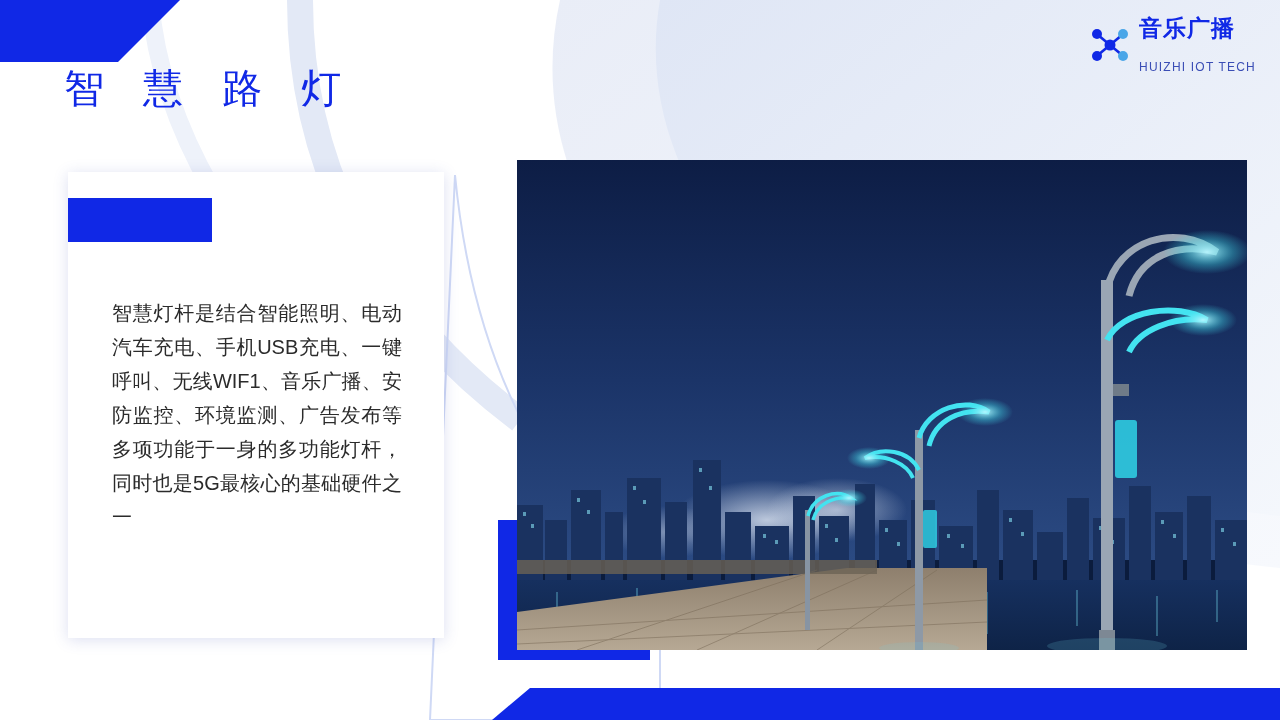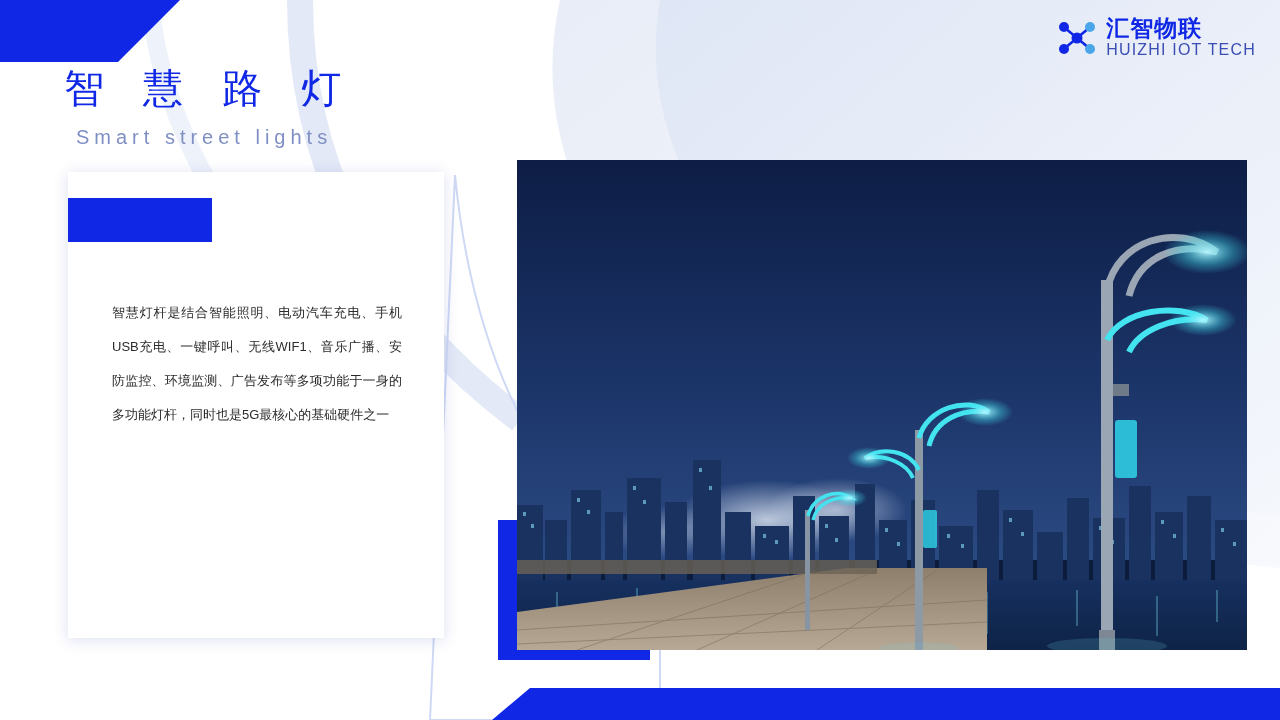--- a/index.html
+++ b/index.html
@@ -103,25 +103,25 @@
     justify-content: center;
   }
   .logo-cn {
     font-size: 23px;
     font-weight: bold;
     color: #1028e6;
     letter-spacing: 1px;
     line-height: 1.05;
   }
   .logo-en {
-    font-size: 16px;
+    font-size: 12px;
     color: #3a4db5;
     letter-spacing: 1.2px;
     line-height: 1.2;
-    margin-top: 0;
+    margin-top: 20px;
   }
 
   
   .card {
     position: absolute;
     left: 68px;
     top: 172px;
     width: 376px;
     height: 466px;
     background: #ffffff;
@@ -133,21 +133,21 @@
     top: 198px;
     width: 144px;
     height: 44px;
     background: #1028e6;
   }
   .card-body {
     position: absolute;
     left: 112px;
     top: 296px;
     width: 290px;
-    font-size: 13px;
+    font-size: 20px;
     line-height: 34px;
     color: #2b2b2b;
     text-align: justify;
   }
 
   
   .photo {
     position: absolute;
     left: 517px;
     top: 160px;
@@ -181,40 +181,39 @@
     <path d="M300,0 C300,150 360,300 520,420" fill="none" stroke="#e3e9f6" stroke-width="26"></path>
     <path d="M150,0 C160,120 230,260 380,380" fill="none" stroke="#eef2fa" stroke-width="18"></path>
     <path d="M455,175 C470,330 520,470 660,600 L660,720 L430,720 Z" fill="none" stroke="#cfd9f5" stroke-width="2"></path>
   </svg>
 
   <div class="corner-band"></div>
   <div class="bottom-band"></div>
   <div class="left-square"></div>
 
   <div class="title-zh">智 慧 路 灯</div>
-  <div class="title-en">Smart street lights</div>
 
   <div class="logo">
     <div class="logo-mark">
       <svg width="42" height="42" viewBox="0 0 42 42">
         <g stroke="#1028e6" stroke-width="2.6" fill="none">
           <line x1="9" y1="11" x2="21" y2="21"></line>
           <line x1="9" y1="31" x2="21" y2="21"></line>
           <line x1="33" y1="11" x2="21" y2="21"></line>
           <line x1="33" y1="31" x2="21" y2="21"></line>
         </g>
         <circle cx="8" cy="10" r="5" fill="#1028e6"></circle>
         <circle cx="8" cy="32" r="5" fill="#1028e6"></circle>
         <circle cx="34" cy="10" r="5" fill="#4aa6e8"></circle>
         <circle cx="34" cy="32" r="5" fill="#4aa6e8"></circle>
         <circle cx="21" cy="21" r="5.5" fill="#1028e6"></circle>
       </svg>
     </div>
     <div class="logo-text">
-      <div class="logo-cn">汇智物联</div>
+      <div class="logo-cn">音乐广播</div>
       <div class="logo-en">HUIZHI IOT TECH</div>
     </div>
   </div>
 
   <div class="card"></div>
   <div class="card-tag"></div>
   <div class="card-body">智慧灯杆是结合智能照明、电动汽车充电、手机USB充电、一键呼叫、无线WIF1、音乐广播、安防监控、环境监测、广告发布等多项功能于一身的多功能灯杆，同时也是5G最核心的基础硬件之一</div>
 
   <div class="photo">
     <svg width="730" height="490" viewBox="0 0 730 490">

